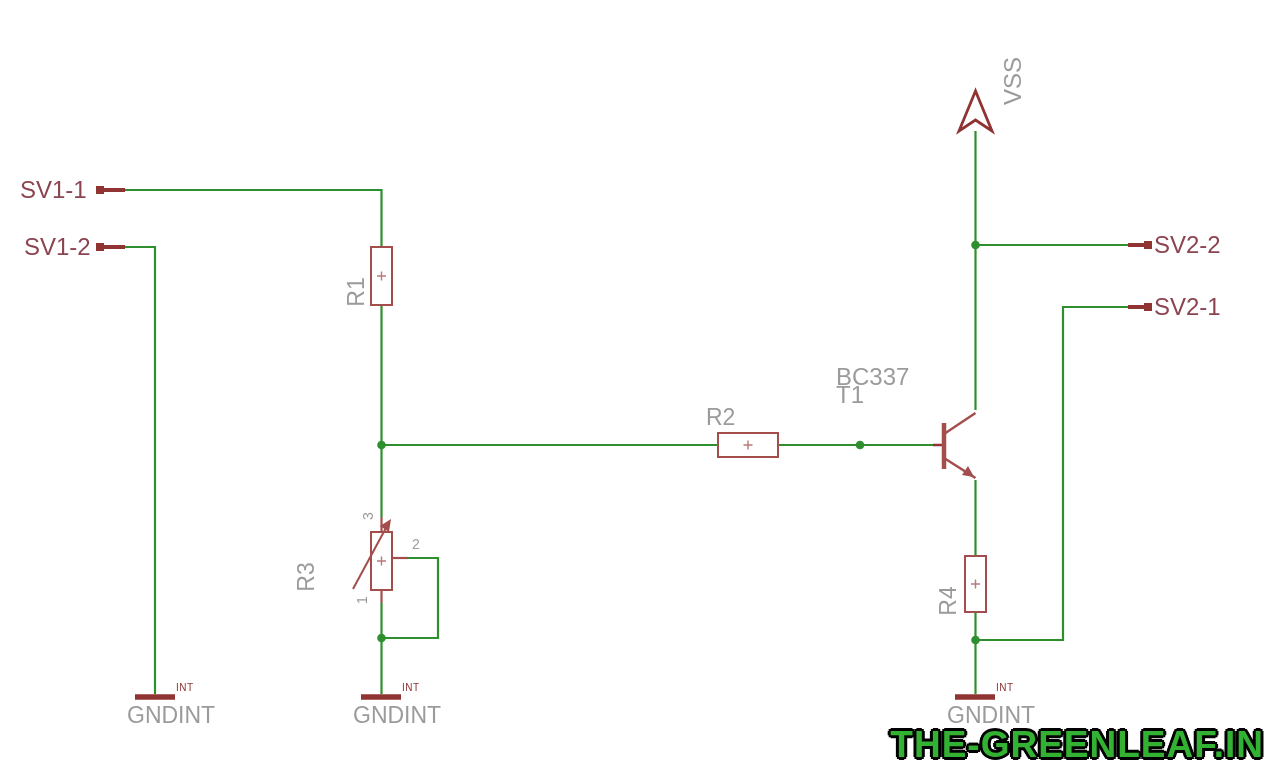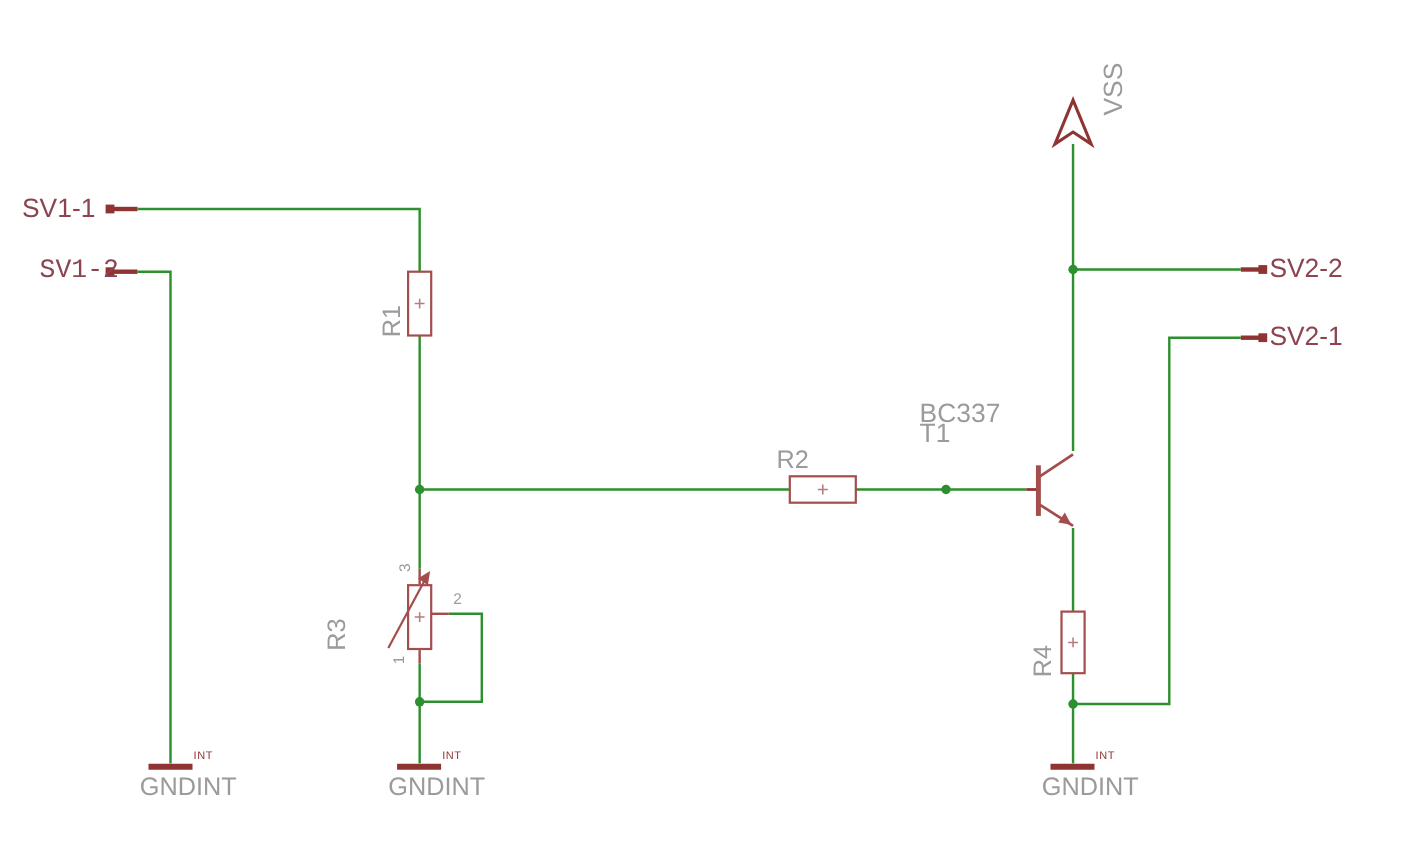--- a/index.html
+++ b/index.html
@@ -106,21 +106,21 @@
 
     <g stroke="#b87a7a" stroke-width="1.4" fill="none">
       <path d="M377 276 H386 M381.5 271.5 V280.5"></path>
       <path d="M743.5 445 H752.5 M748 440.5 V449.5"></path>
       <path d="M377 561 H386 M381.5 556.5 V565.5"></path>
       <path d="M971 584 H980 M975.5 579.5 V588.5"></path>
     </g>
   </svg>
 
   <div class="label maroon big" style="left:20px;top:178px;text-align:center;">SV1-1</div>
-  <div class="label maroon big" style="left:36px;top:235px;font-family:Liberation Mono, monospace;">SV1-2</div>
+  <div class="label maroon big" style="left:24px;top:235px;">SV1-2</div>
   <div class="label maroon big" style="left:1154px;top:233px;">SV2-2</div>
   <div class="label maroon big" style="left:1154px;top:295px;">SV2-1</div>
 
   <div class="label vert big" style="left:1013px;top:81px;">VSS</div>
 
   <div class="label vert" style="left:356px;top:292px;">R1</div>
   <div class="label" style="left:706px;top:406px;">R2</div>
   <div class="label vert" style="left:306px;top:577px;">R3</div>
   <div class="label vert" style="left:948px;top:601px;">R4</div>
   <div class="label big" style="left:836px;top:337px;margin-top:46px;">T1</div>
@@ -132,14 +132,15 @@
 
   <div class="label tiny" style="left:159px;top:683px;">INT</div>
   <div class="label" style="left:127px;top:704px;">GNDINT</div>
 
   <div class="label tiny" style="left:385px;top:683px;">INT</div>
   <div class="label" style="left:353px;top:704px;">GNDINT</div>
 
   <div class="label tiny" style="left:979px;top:683px;">INT</div>
   <div class="label" style="left:947px;top:704px;">GNDINT</div>
 
+  <div class="watermark">THE-GREENLEAF.IN</div>
 
 </div>
 
 </body></html>

